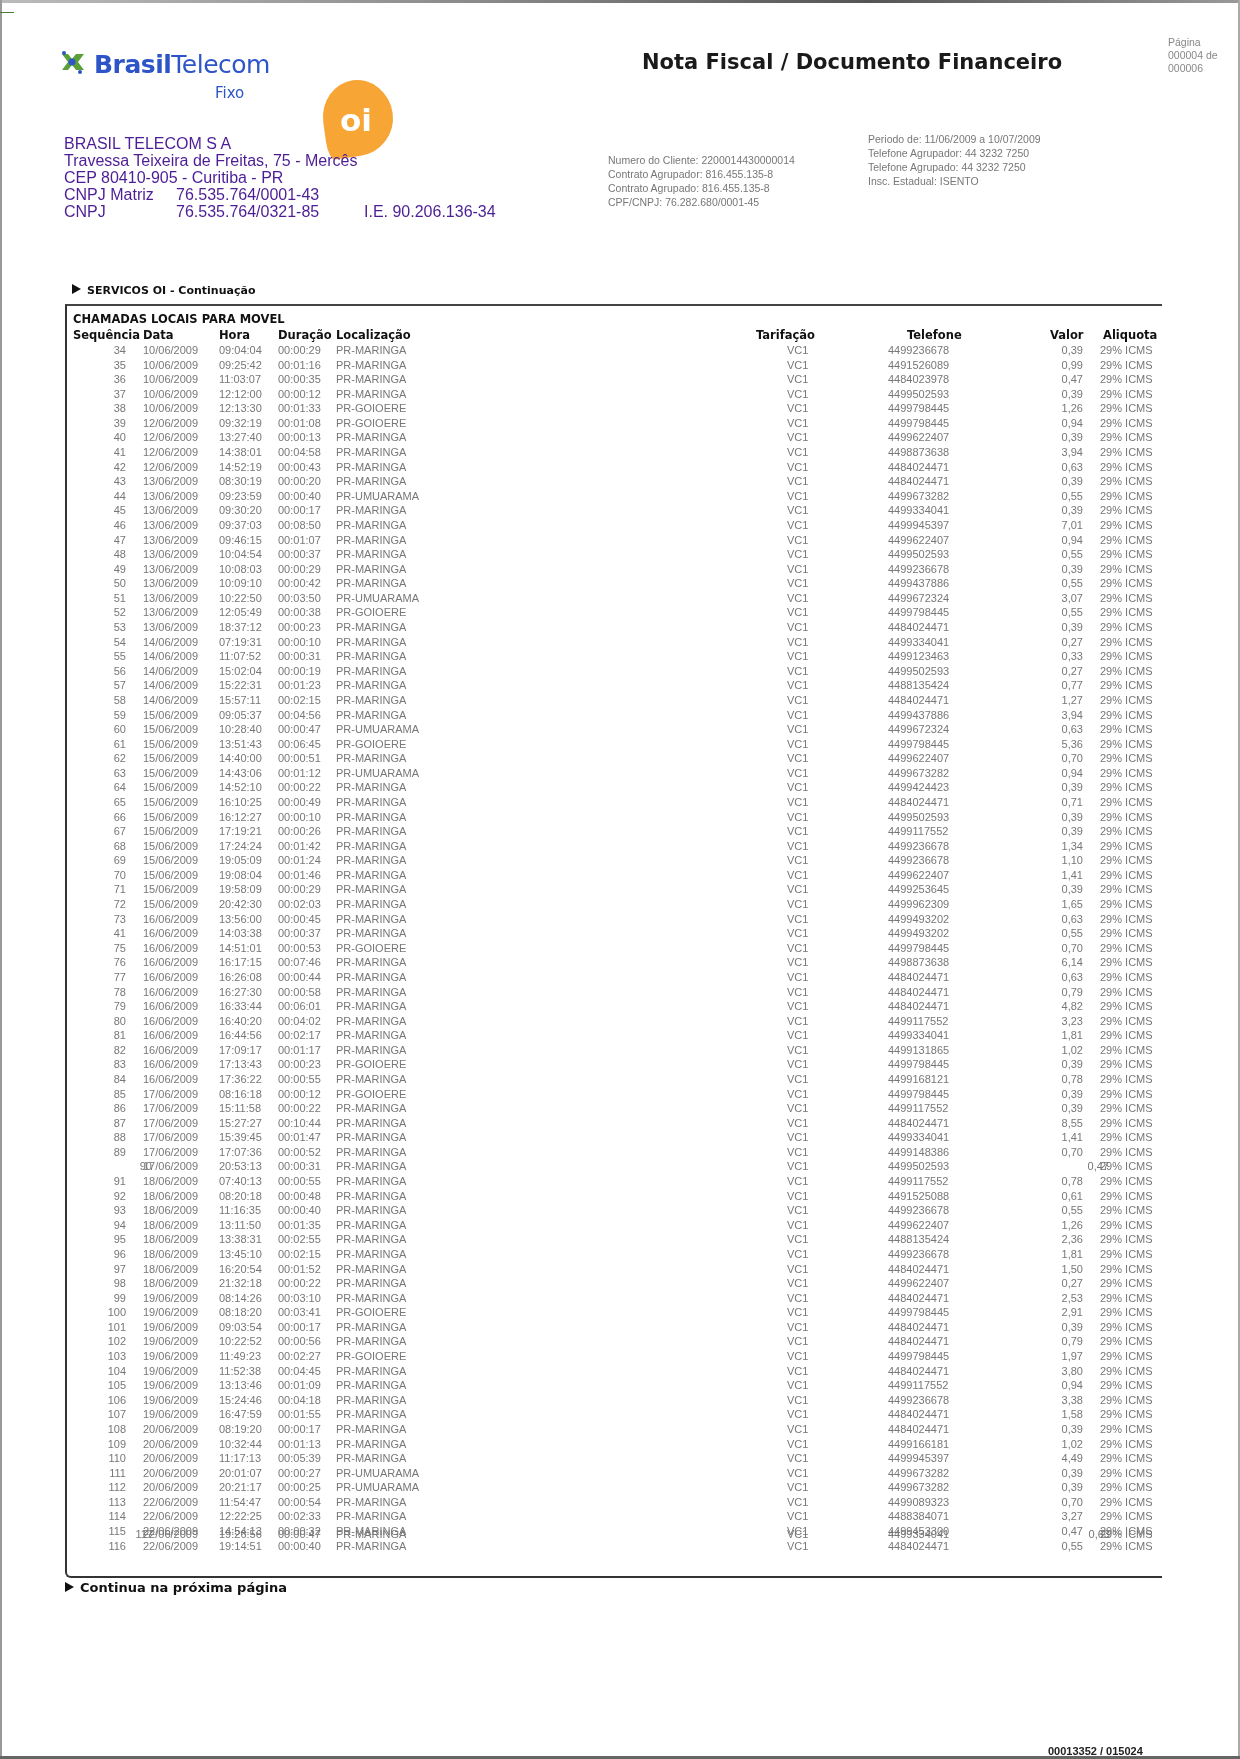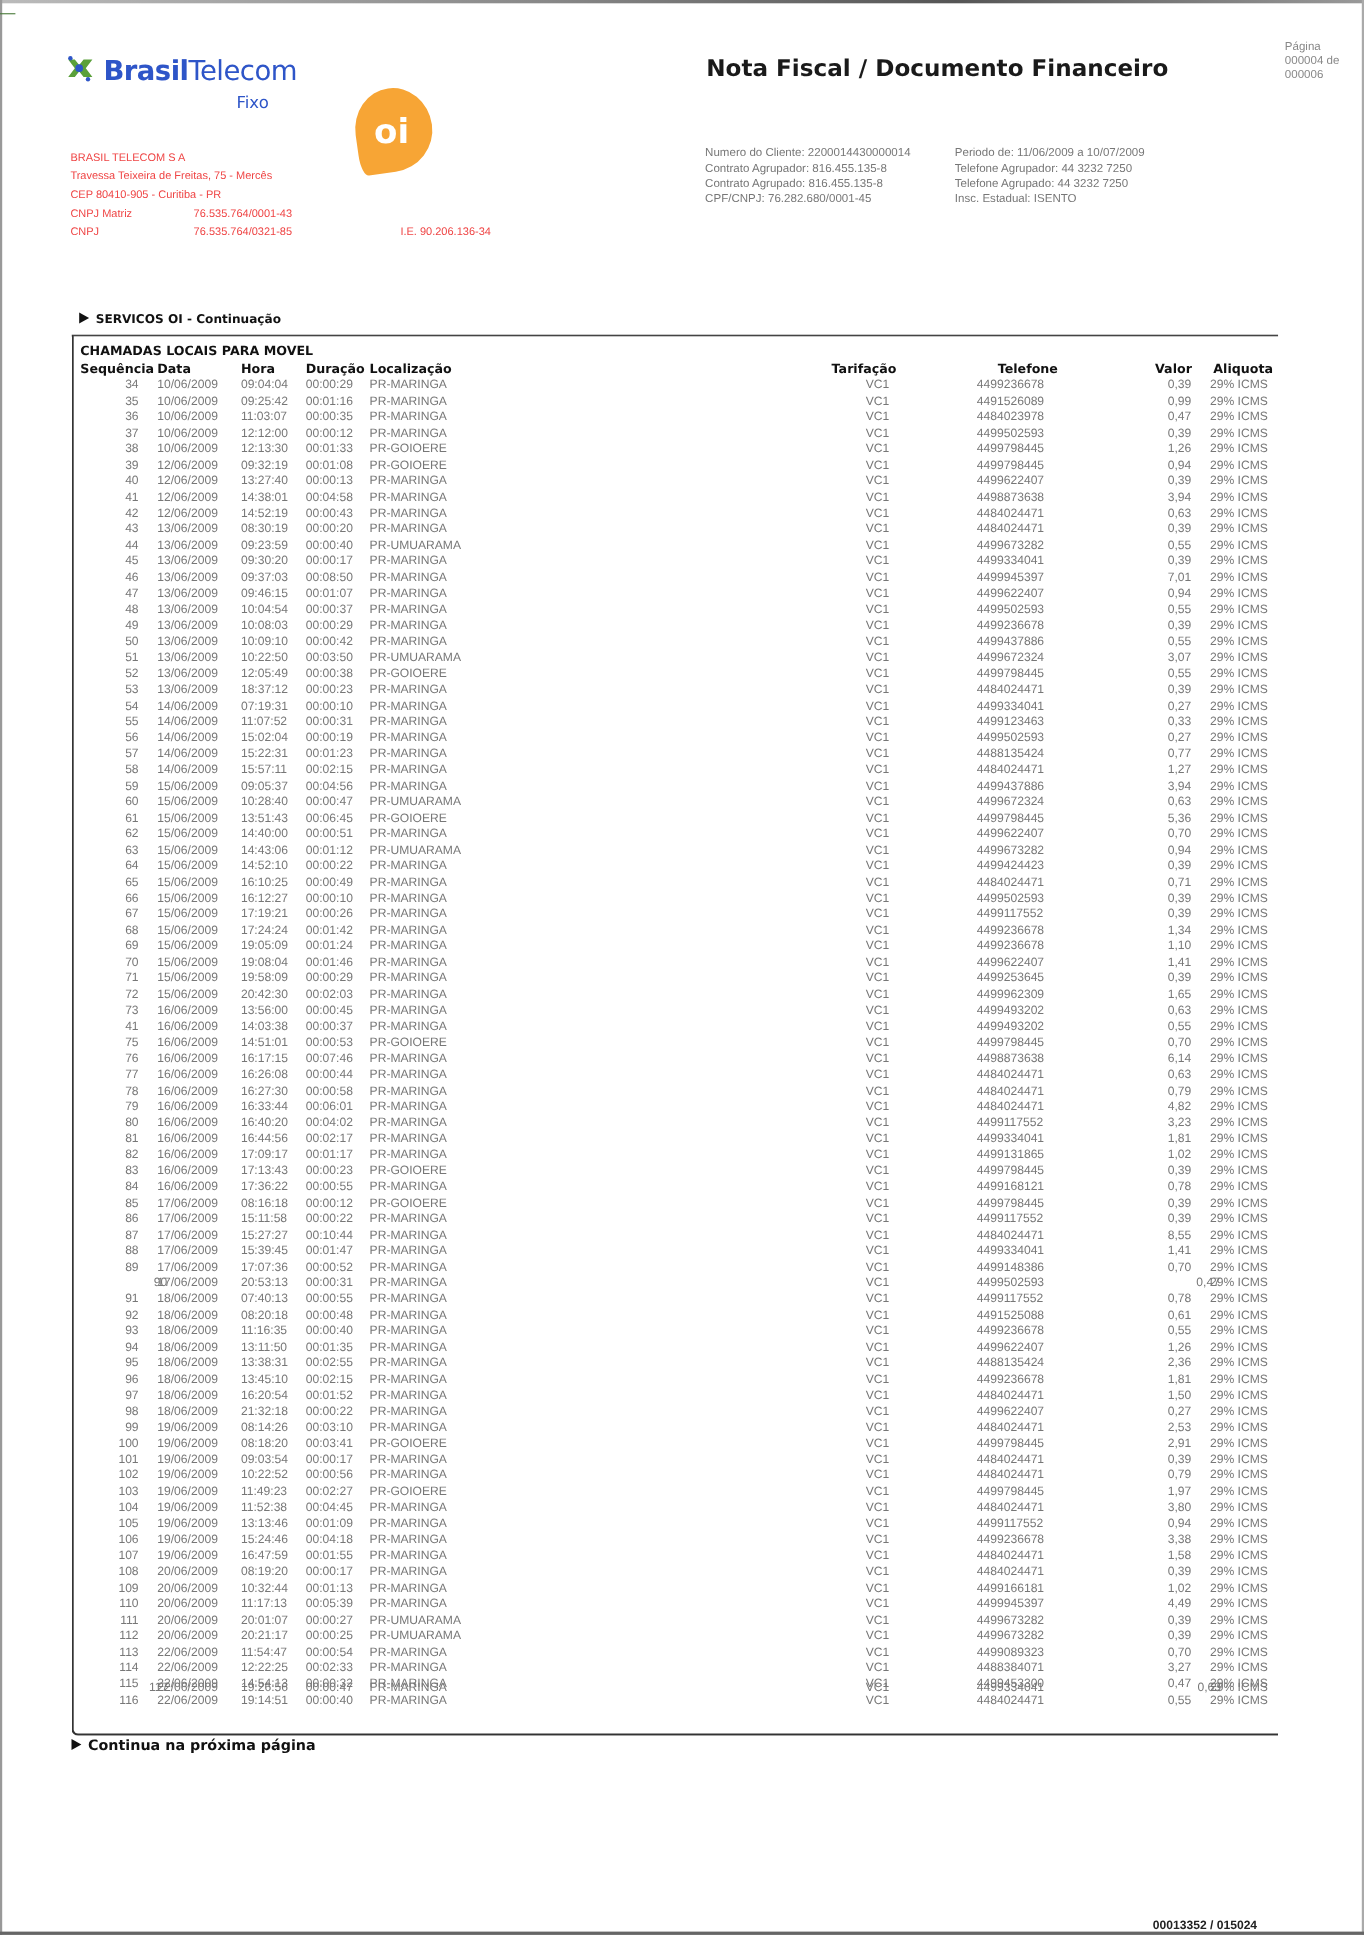--- a/index.html
+++ b/index.html
@@ -12,30 +12,30 @@
   .rightmark { position:absolute; right:0; top:0; width:2px; height:1759px; background:#aaa; }
 
   .logo { position:absolute; left:58px; top:44px; }
   .bt-icon { position:absolute; left:0; top:6px; width:30px; height:26px; }
   .bt-name { position:absolute; left:36px; top:6px; font-size:25px; color:#2e55c8; white-space:nowrap; letter-spacing:-0.5px; }
   .bt-name b { font-weight:bold; }
   .bt-fixo { position:absolute; left:157px; top:40px; font-size:15px; color:#2e55c8; }
   .oi-blob { position:absolute; left:265px; top:36px; width:70px; height:76px; background:#f7a535; border-radius:50% 50% 55% 10% / 50% 50% 50% 25%; transform:rotate(-8deg); }
   .oi-text { position:absolute; left:282px; top:58px; font-size:31px; font-weight:bold; color:#fff; font-family:"DejaVu Sans", sans-serif; }
 
-  .company { position:absolute; left:64px; top:135px; font-size:10px; line-height:17px; color:#ef4444; font-family:"Liberation Sans", sans-serif; }
+  .company { position:absolute; left:64px; top:135px; font-size:16px; line-height:17px; color:#4c1d95; font-family:"Liberation Sans", sans-serif; }
   .company .row { display:flex; }
   .company .lbl { width:112px; }
   .company .ie { position:absolute; left:300px; top:68px; white-space:nowrap; }
 
   .doc-title { position:absolute; left:642px; top:50px; font-size:21px; font-weight:bold; color:#1a1a1a; font-family:"DejaVu Sans", sans-serif; }
   .pagina { position:absolute; left:1168px; top:36px; font-size:10.5px; line-height:13px; color:#888; font-family:"Liberation Sans", sans-serif; }
 
   .client { position:absolute; top:132px; font-size:10.5px; line-height:14px; color:#777; font-family:"Liberation Sans", sans-serif; white-space:nowrap; }
-  .client.c1 { left:641px; }
+  .client.c1 { left:608px;margin-top:21px; }
   .client.c2 { left:868px; }
 
   .section-head { position:absolute; left:72px; top:284px; font-size:11px; font-weight:bold; color:#111; }
   .tri { display:inline-block; width:0; height:0; border-top:5px solid transparent; border-bottom:5px solid transparent; border-left:9px solid #111; margin-right:6px; vertical-align:0; }
   .box { position:absolute; left:65px; top:304px; width:1095px; height:1270px;
          border-left:2px solid #333; border-bottom:2px solid #333; border-top:2px solid #444; border-bottom-left-radius:6px; }
   .subhead { position:absolute; left:73px; top:312px; font-size:11.5px; font-weight:bold; color:#111; }
   .colhead { position:absolute; top:328px; font-size:11.5px; font-weight:bold; color:#111; white-space:nowrap; }
 
   .rows { position:absolute; left:0; top:344px; width:1240px; }

